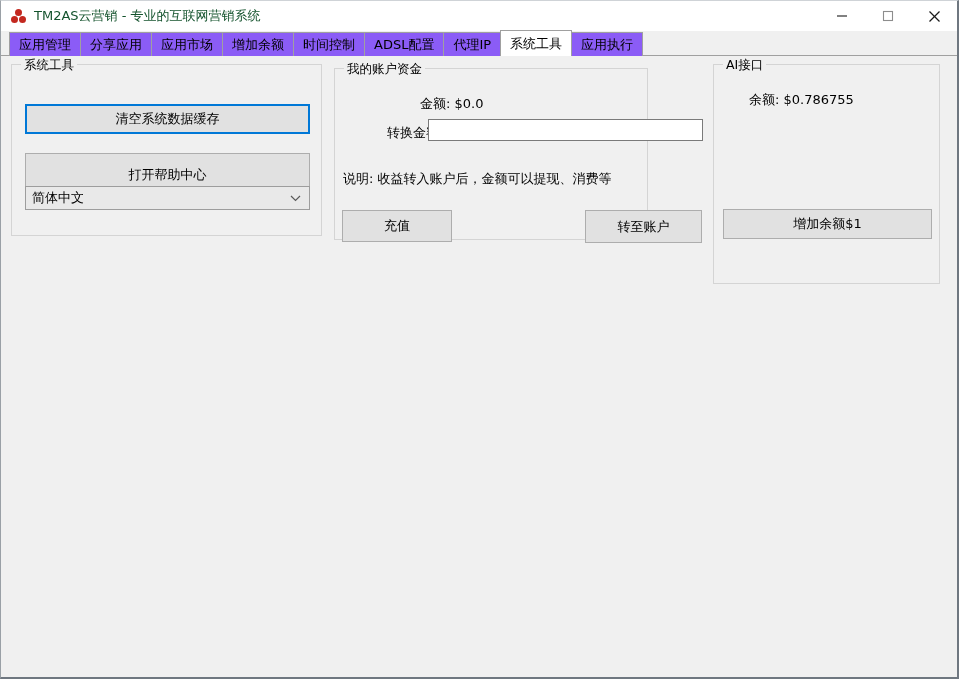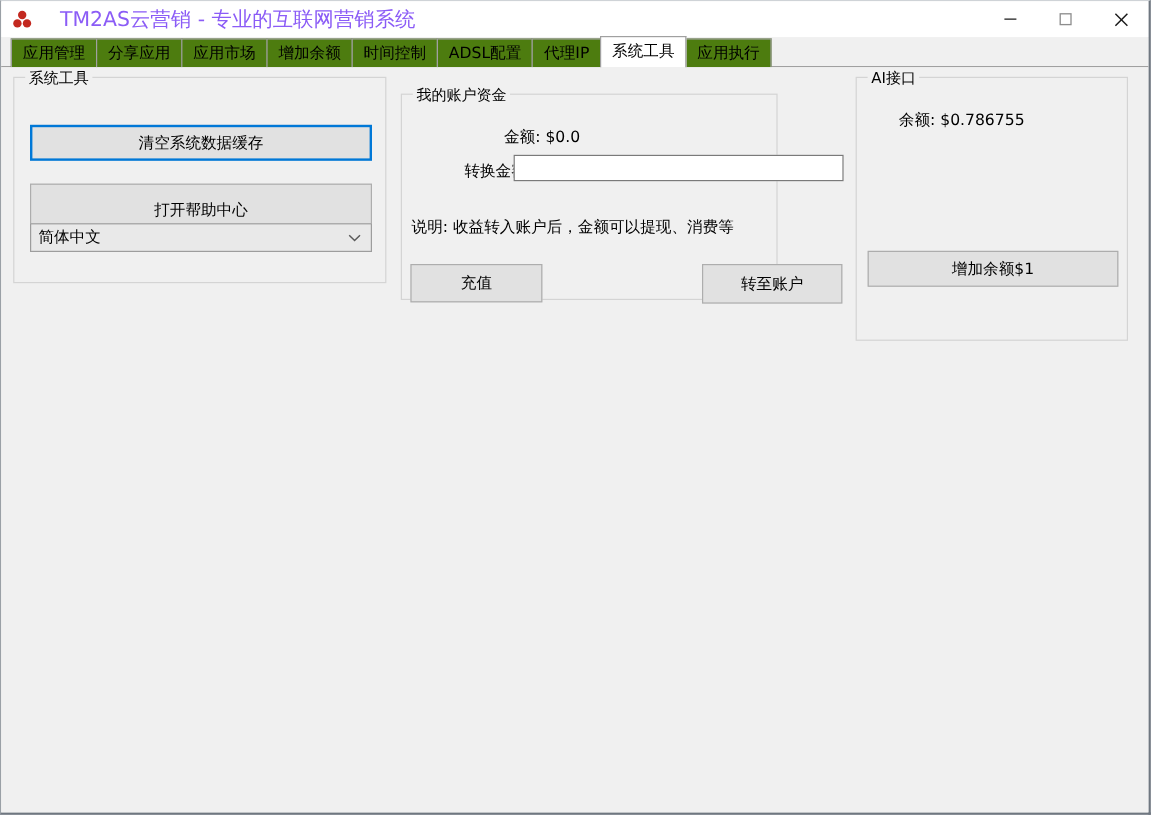--- a/index.html
+++ b/index.html
@@ -49,23 +49,23 @@
     position: absolute;
     width: 7px; height: 7px;
     border-radius: 50%;
     background: #c3281f;
   }
   #app-icon .dot.top  { left: 7px;  top: 4px; }
   #app-icon .dot.bl   { left: 3px;  top: 11px; }
   #app-icon .dot.br   { left: 11px; top: 11px; }
 
   #title-text {
-    margin-left: 20px;
-    font-size: 17px;
-    color: #8b5cf6;
+    margin-left: 4px;
+    font-size: 13px;
+    color: #14532d;
     white-space: nowrap;
     letter-spacing: 0px;
   }
 
   .winbtns {
     position: absolute;
     right: 0; top: 0;
     height: 30px;
     display: flex;
   }
@@ -89,21 +89,21 @@
     display: flex;
     align-items: flex-end;
     padding-left: 8px;
   }
   .tab {
     height: 24px;
     line-height: 23px;
     padding: 0 9px;
     font-size: 13px;
     color: #000000;
-    background: #4d7c0f;
+    background: #8b5cf6;
     border: 1px solid #a0a0a0;
     border-bottom: none;
     margin-right: -1px;
     white-space: nowrap;
     position: relative;
     top: 1px;
   }
   .tab.active {
     background: #ffffff;
     height: 26px;
@@ -133,21 +133,21 @@
     top: -8px;
     left: 9px;
     background: #f0f0f0;
     padding: 0 3px;
     font-size: 12.5px;
     color: #000000;
     white-space: nowrap;
   }
 
   #gb-systools { left: 10px;  top: 8px;  width: 311px; height: 172px; }
-  #gb-funds    { left: 333px; top: 22px;  width: 314px; height: 172px; }
+  #gb-funds    { left: 333px; top: 12px;  width: 314px; height: 172px; }
   #gb-ai       { left: 712px; top: 8px;  width: 227px; height: 220px; }
 
   
   .btn {
     position: absolute;
     background: #e1e1e1;
     border: 1px solid #adadad;
     color: #000000;
     font-size: 13px;
     display: flex;

